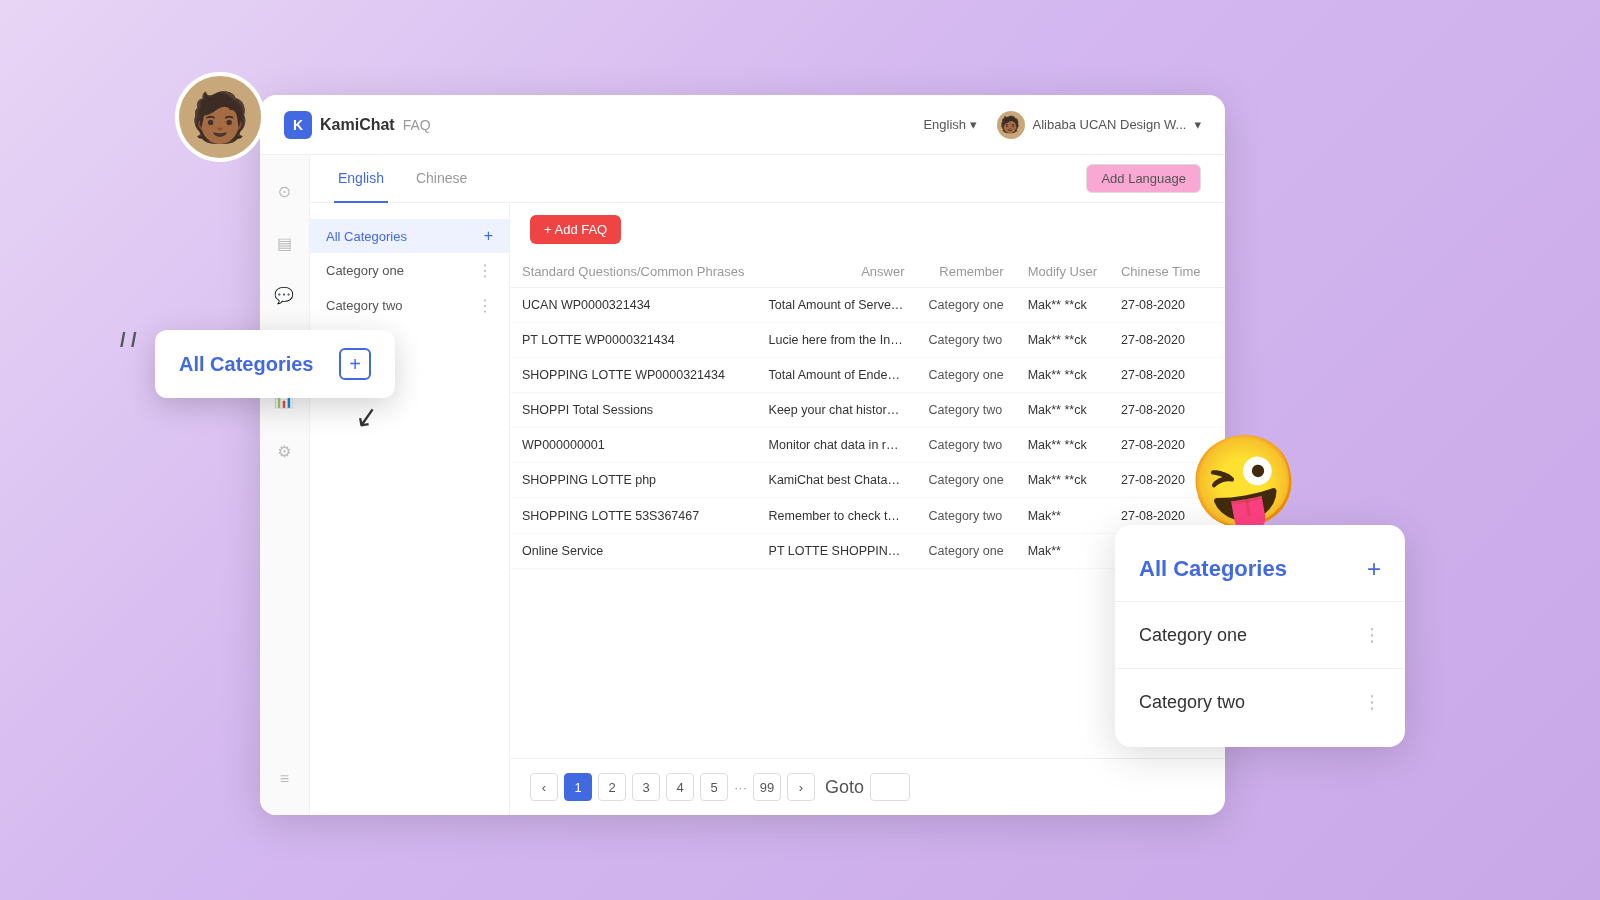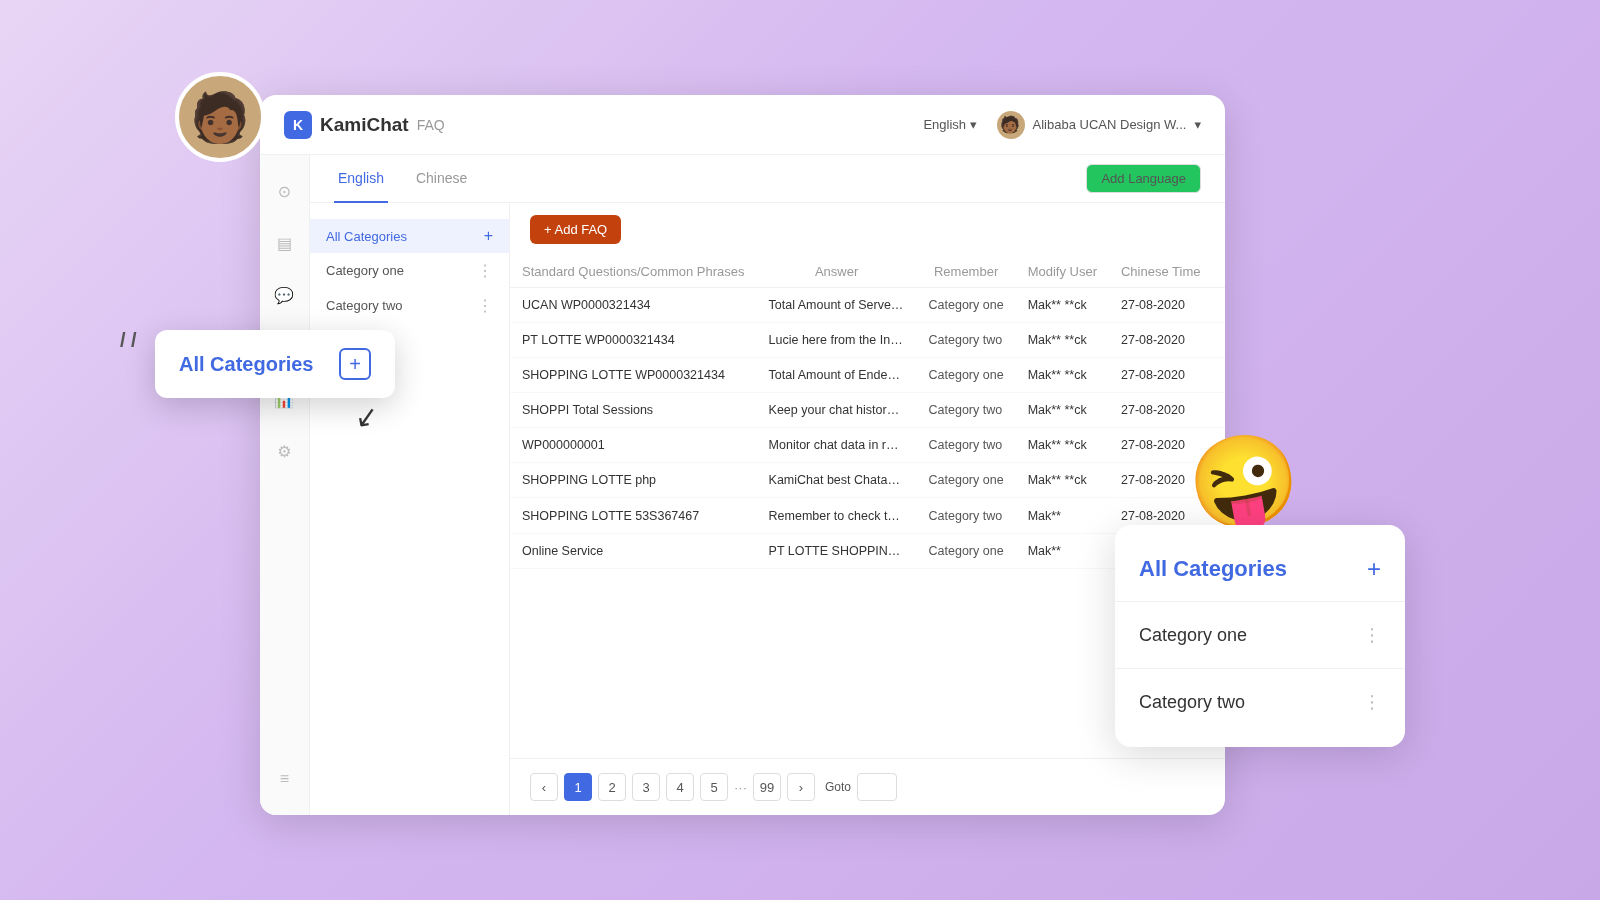--- a/index.html
+++ b/index.html
@@ -75,21 +75,21 @@
       background: #4169e1;
       border-radius: 6px;
       display: flex;
       align-items: center;
       justify-content: center;
       color: white;
       font-size: 14px;
       font-weight: bold;
     }
     .header-title {
-      font-size: 19px;
+      font-size: 16px;
       font-weight: 600;
       color: #333;
     }
     .header-faq {
       font-size: 14px;
       color: #999;
     }
     .header-spacer { flex: 1; }
     .header-lang {
       display: flex;
@@ -186,21 +186,21 @@
       border-bottom: 2px solid #4169e1;
       font-weight: 500;
     }
     .tabs-spacer { flex: 1; }
     .add-lang-btn {
       padding: 6px 14px;
       border: 1px solid #ddd;
       border-radius: 6px;
       font-size: 13px;
       color: #555;
-      background: #22c55e;
+      background: #f9a8d4;
       cursor: pointer;
     }
 
     
     .search-bar {
       padding: 12px 24px;
       border-bottom: 1px solid #f0f0f0;
       flex-shrink: 0;
     }
     .search-input-wrap {
@@ -275,40 +275,40 @@
     }
     .table-toolbar {
       padding: 12px 20px;
       flex-shrink: 0;
     }
     .add-faq-btn {
       display: flex;
       align-items: center;
       gap: 6px;
       padding: 7px 14px;
-      background: #c2410c;
+      background: #ef4444;
       color: white;
       border: none;
       border-radius: 6px;
       font-size: 13px;
       cursor: pointer;
     }
 
     
     .table-wrap {
       flex: 1;
       overflow-y: auto;
     }
     table {
       width: 100%;
       border-collapse: collapse;
       font-size: 13px;
     }
     thead th {
-      text-align: center;
+      text-align: right;
       padding: 8px 12px;
       color: #999;
       font-weight: 500;
       border-bottom: 1px solid #f0f0f0;
       white-space: nowrap;
     }
     tbody tr {
       border-bottom: 1px solid #f8f8f8;
     }
     tbody td {
@@ -349,21 +349,21 @@
       color: white;
       border-color: #4169e1;
     }
     .page-dots { color: #999; font-size: 13px; }
     .page-goto {
       display: flex;
       align-items: center;
       gap: 6px;
       margin-left: 4px;
     }
-    .page-goto-label { font-size: 12px; color: #555; }
+    .page-goto-label { font-size: 18px; color: #555; }
     .page-goto-input {
       width: 40px;
       height: 28px;
       border: 1px solid #ddd;
       border-radius: 4px;
       text-align: center;
       font-size: 13px;
       outline: none;
     }
 

